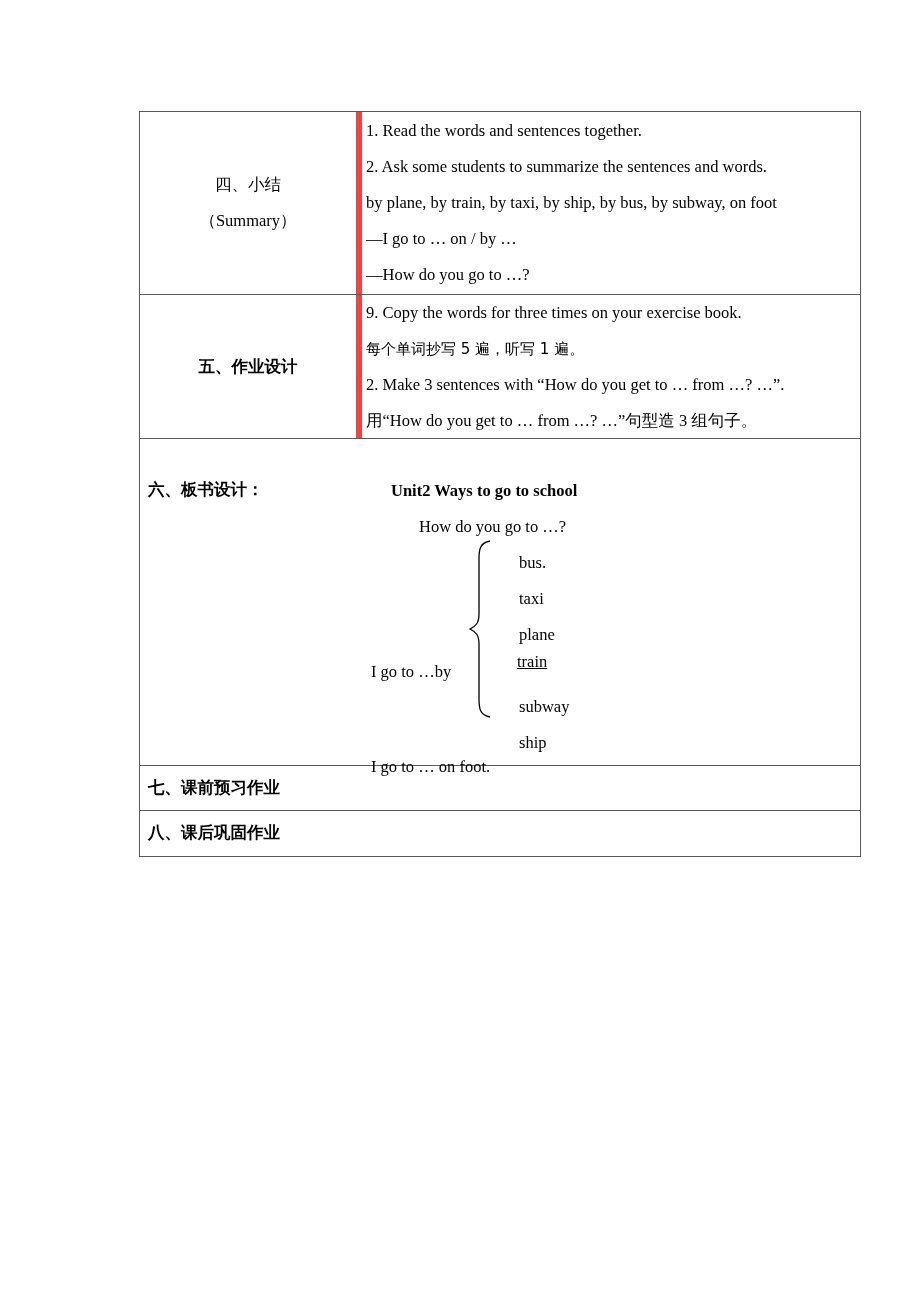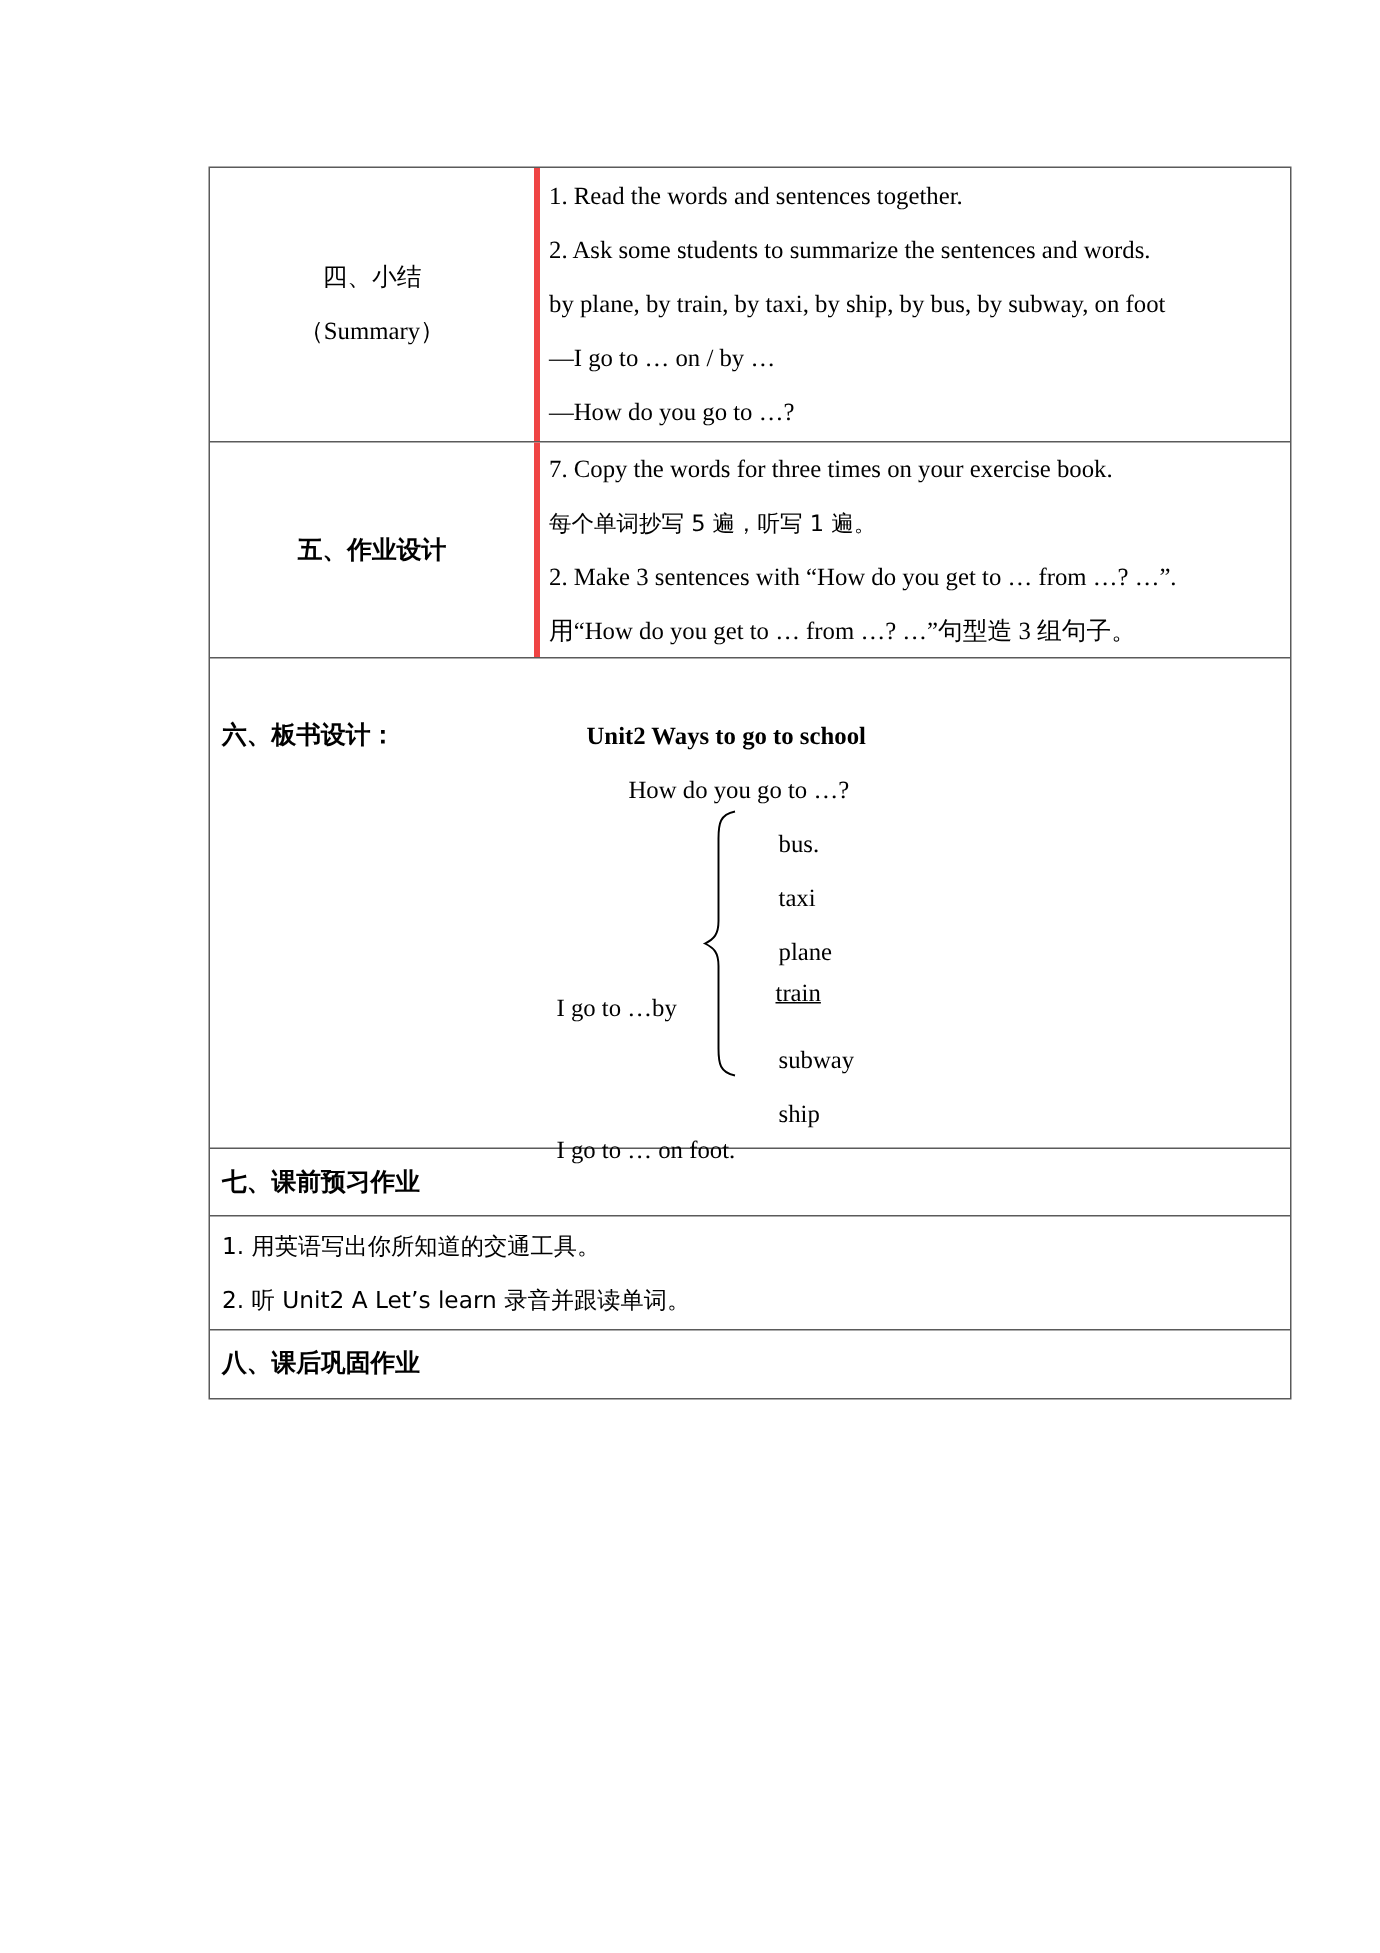--- a/index.html
+++ b/index.html
@@ -2,21 +2,21 @@
 <html><head>
 <meta charset="utf-8">
 <style>
   html, body { margin: 0; padding: 0; background: #ffffff; }
   body { width: 920px; height: 1302px; position: relative; overflow: hidden;
          font-family: "Liberation Serif", "DejaVu Serif", serif; color: #000; }
   .page { position: absolute; left: 0; top: 0; width: 920px; height: 1302px; }
   .tbl { position: absolute; left: 139px; top: 111px; width: 722px; border: 1px solid #5a5a5a; box-sizing: border-box; }
   .row { position: relative; border-bottom: 1px solid #5a5a5a; box-sizing: border-box; }
   .row:last-child { border-bottom: none; }
-  .left { position: absolute; left: 0; top: 0; bottom: 0; width: 216px; border-right: 4px solid #ef4444;
+  .left { position: absolute; left: 0; top: 0; bottom: 0; width: 216px; border-right: 6px solid #ef4444;
           display: flex; flex-direction: column; align-items: center; justify-content: center; }
   .right { position: absolute; left: 217px; right: 0; top: 0; bottom: 0; padding-left: 9px; }
   .line { font-size: 16.5px; line-height: 36px; white-space: nowrap; }
   .cjk { font-family: "DejaVu Sans", sans-serif; }
   .lbl { font-size: 16.5px; line-height: 36px; font-family: "DejaVu Sans", sans-serif; font-weight: bold; }
   .sub { font-size: 16.5px; line-height: 36px; }
   .abs { position: absolute; font-size: 16.5px; white-space: nowrap; margin-top: 32px; }
   .full { padding-left: 8px; }
   .bold { font-weight: bold; }
 </style>
@@ -38,21 +38,21 @@
         <div class="line">—I go to … on / by …</div>
         <div class="line">—How do you go to …?</div>
       </div>
     </div>
 
     <div class="row" style="height:144px;">
       <div class="left">
         <div class="lbl">五、作业设计</div>
       </div>
       <div class="right" style="padding-top:0px;">
-        <div class="line">7. Copy the words for three times on your exercise book.</div>
+        <div class="line">9. Copy the words for three times on your exercise book.</div>
         <div class="line cjk" style="font-size:15px;">每个单词抄写 5 遍，听写 1 遍。</div>
         <div class="line">2. Make 3 sentences with “How do you get to … from …? …”.</div>
         <div class="line">用“How do you get to … from …? …”句型造 3 组句子。</div>
       </div>
     </div>
 
     <div class="row" style="height:327px;">
       <div class="abs lbl" style="left:8px; top:1px;">六、板书设计：</div>
       <div class="abs bold" style="left:251px; top:10px;">Unit2 Ways to go to school</div>
       <div class="abs" style="left:279px; top:46px;">How do you go to …?</div>
@@ -66,26 +66,20 @@
       <div class="abs" style="left:377px; top:181px;text-decoration:underline;">train</div>
       <div class="abs" style="left:379px; top:226px;">subway</div>
       <div class="abs" style="left:379px; top:262px;">ship</div>
       <div class="abs" style="left:231px; top:286px;">I go to … on foot.</div>
     </div>
 
     <div class="row" style="height:45px;">
       <div class="full lbl" style="line-height:44px;">七、课前预习作业</div>
     </div>
 
-    <div class="row" style="height:76px;">
-      <div class="full" style="padding-top:2px;">
-        <div class="line cjk" style="font-size:15.5px;">1.  用英语写出你所知道的交通工具。</div>
-        <div class="line cjk" style="font-size:15.5px;">2.  听 Unit2 A Let’s learn 录音并跟读单词。</div>
-      </div>
-    </div>
 
     <div class="row" style="height:45px;">
       <div class="full lbl" style="line-height:44px;">八、课后巩固作业</div>
     </div>
 
 
   </div>
 </div>
 
 </body></html>

